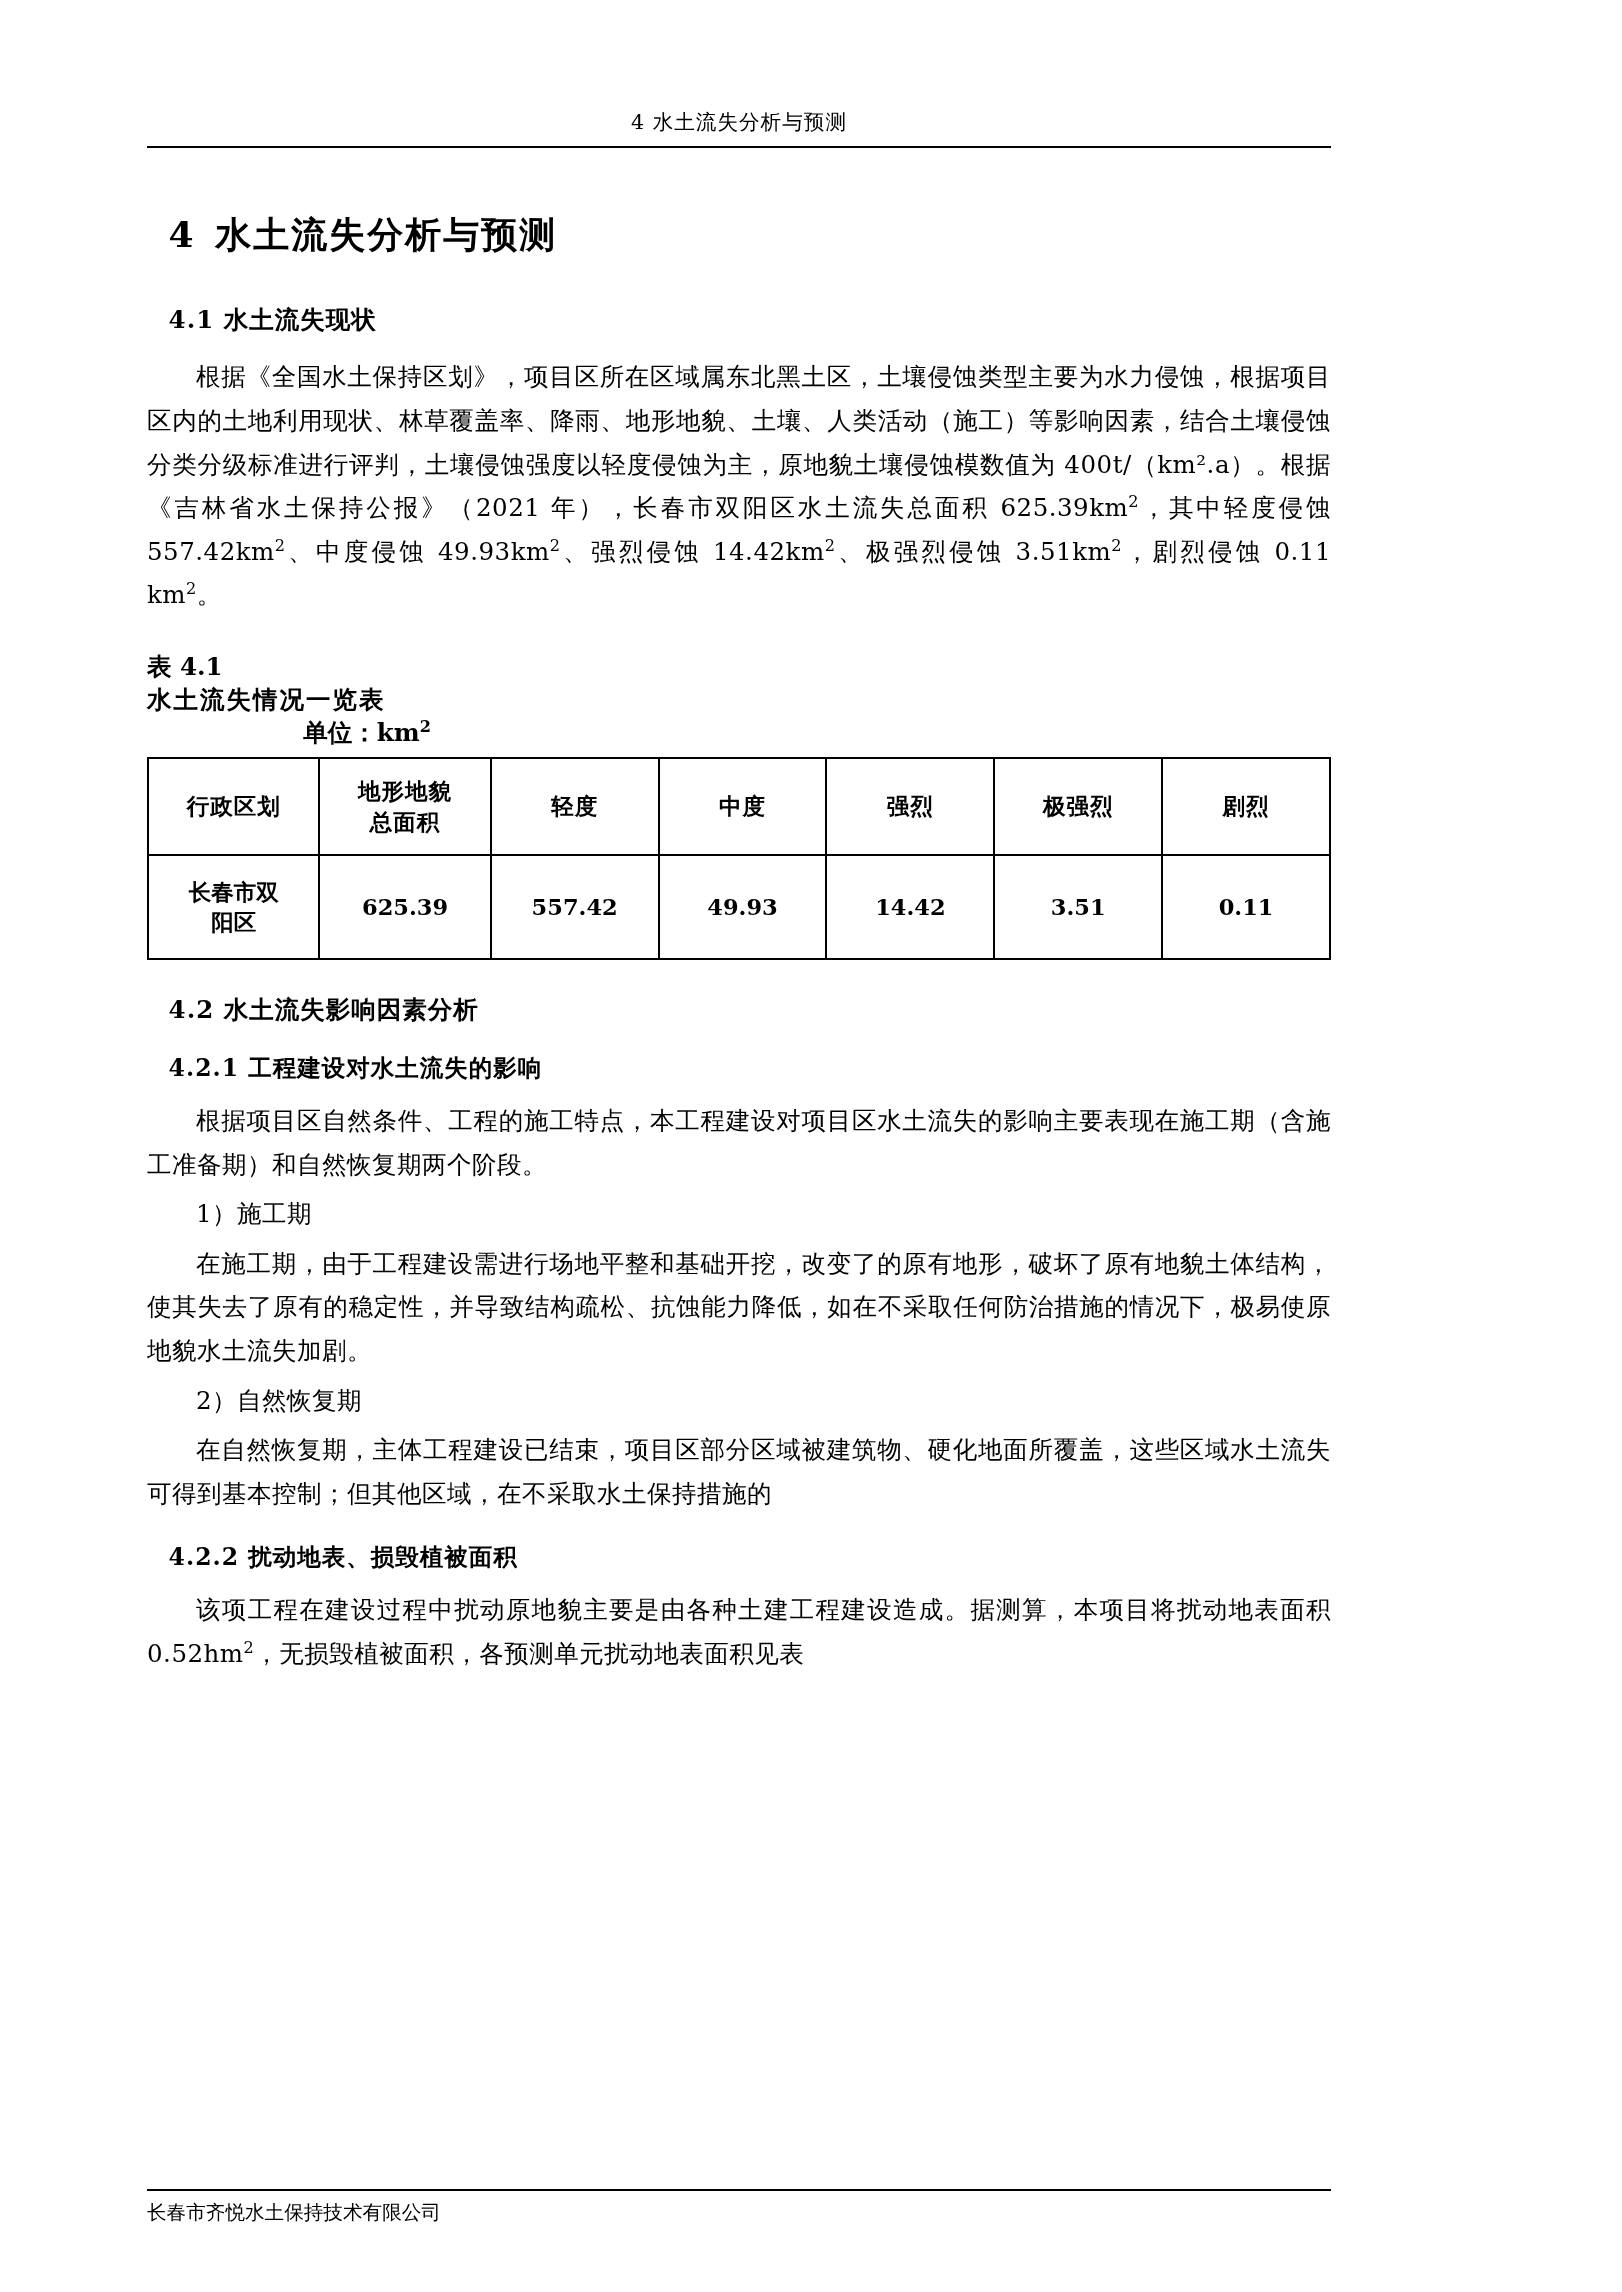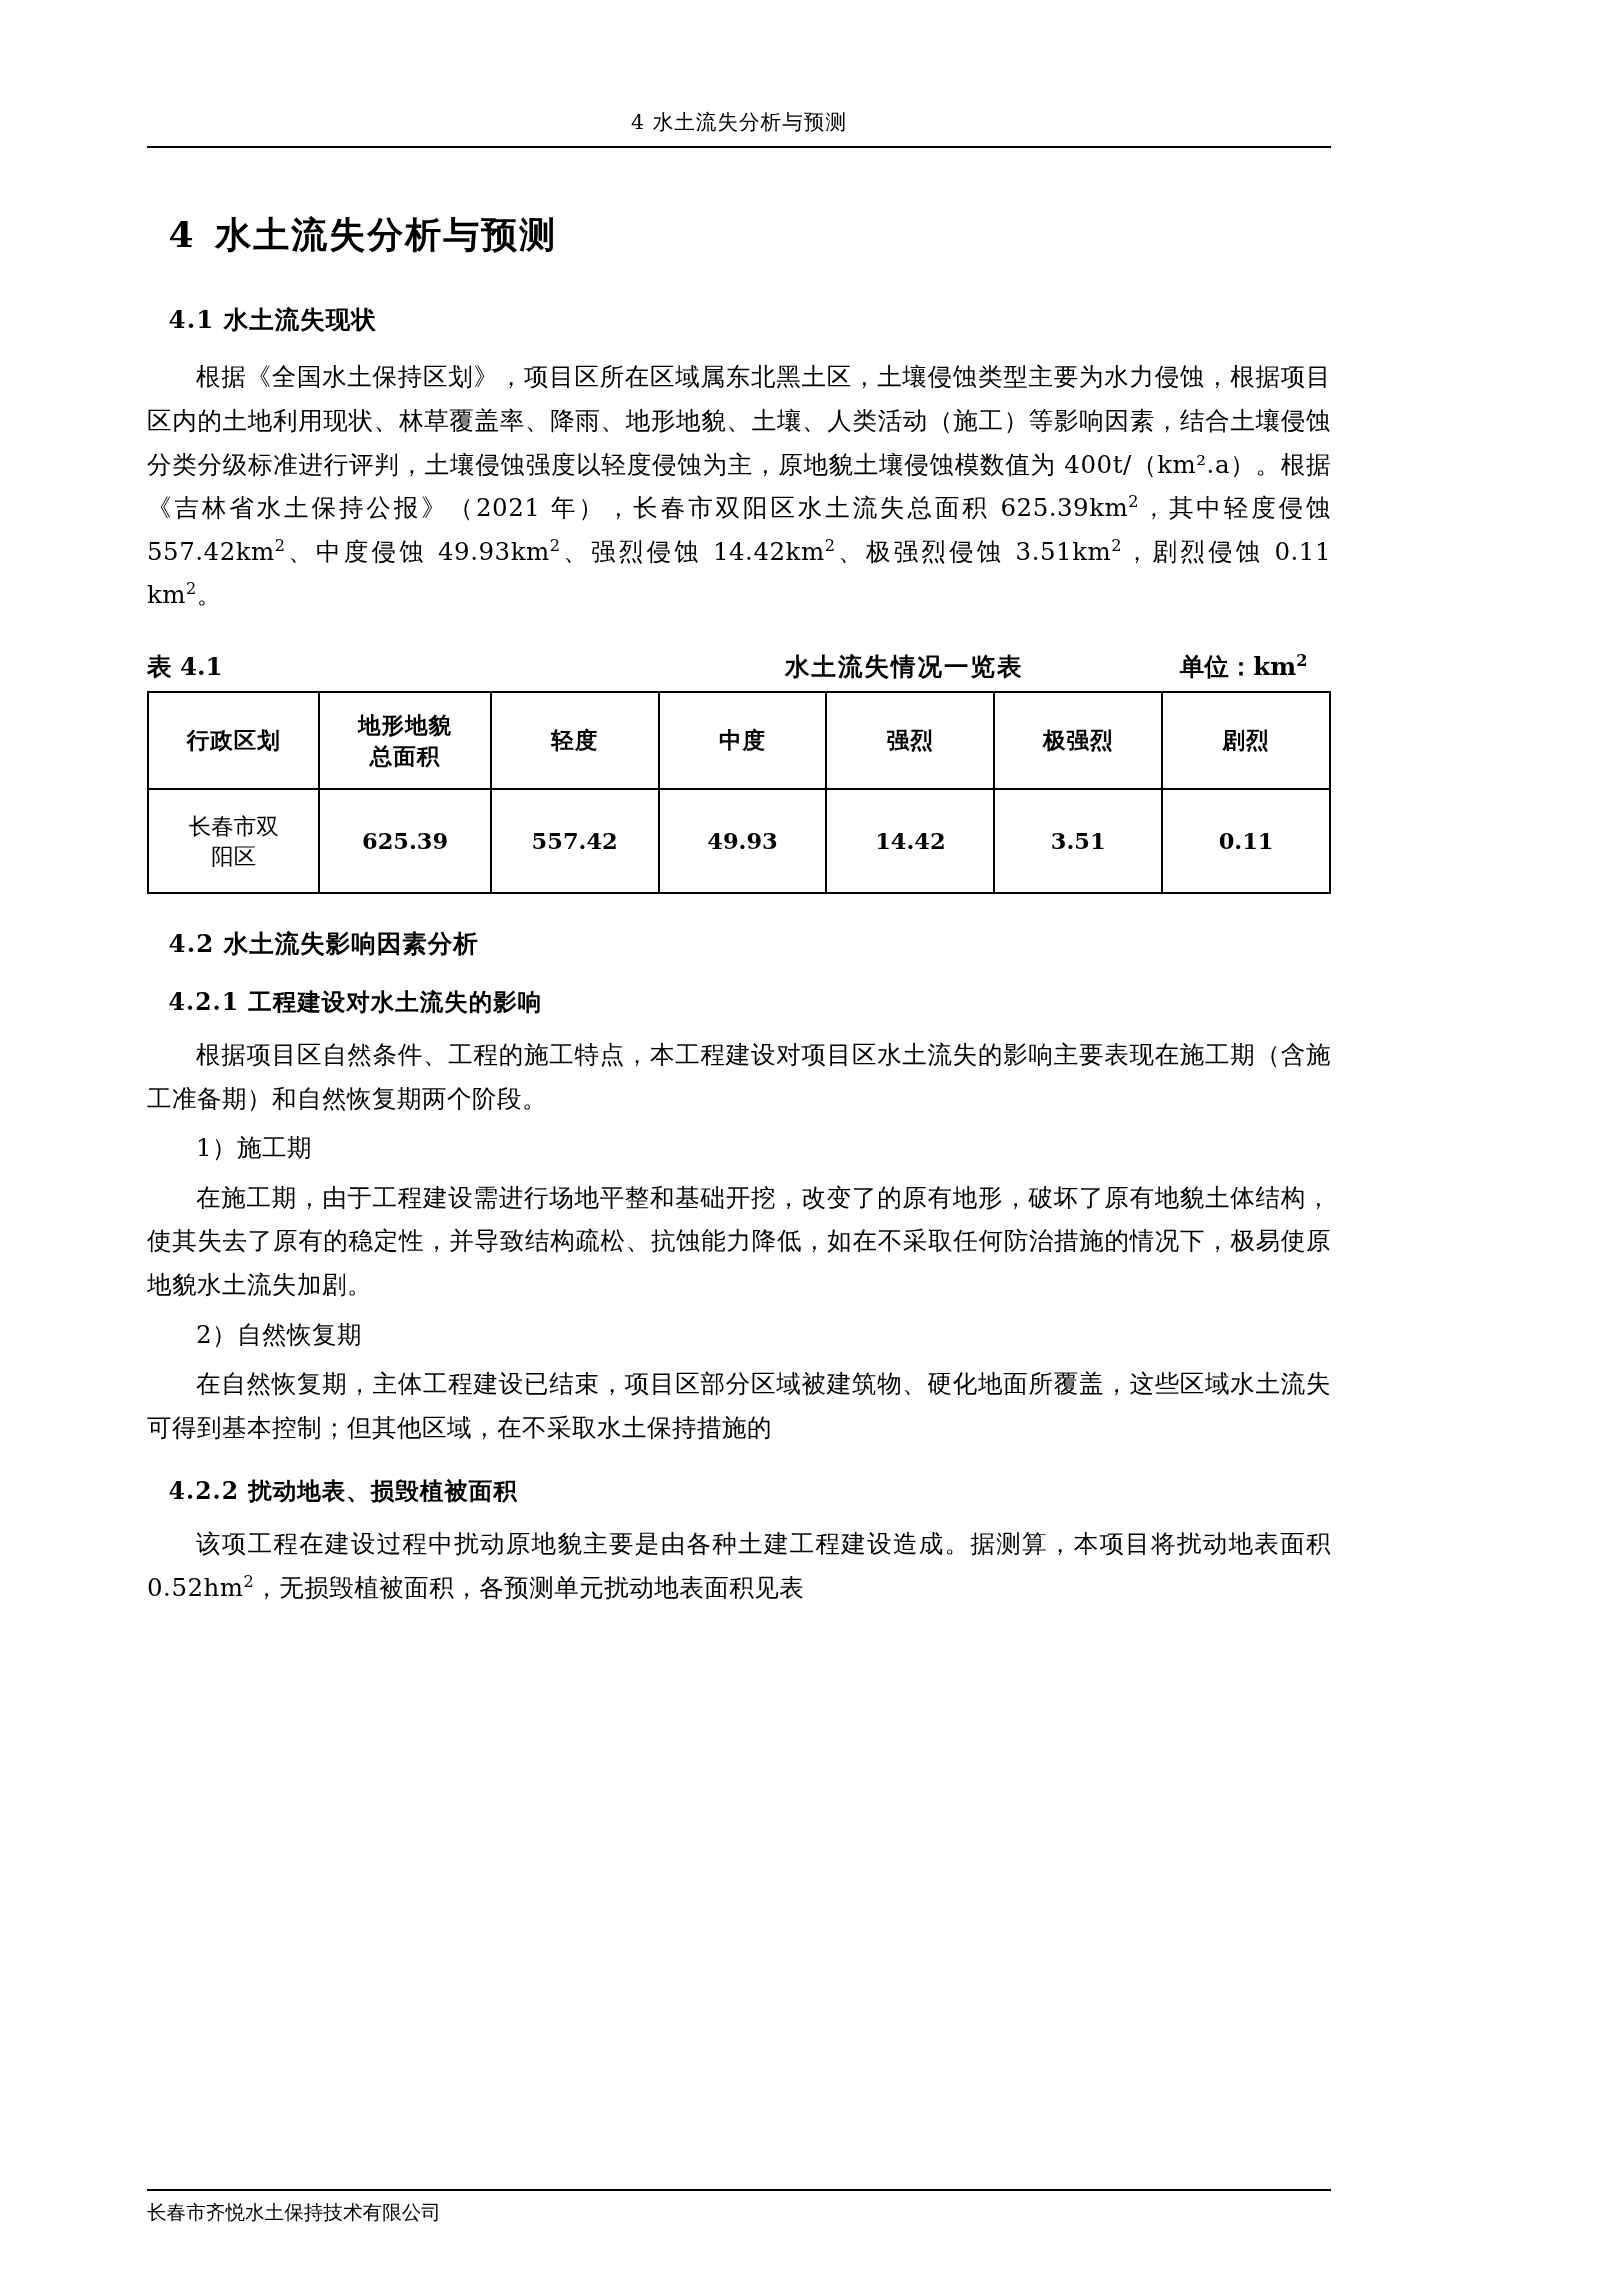--- a/index.html
+++ b/index.html
@@ -62,20 +62,21 @@
   sup {
     font-size: 0.66em;
     vertical-align: super;
   }
   .table-caption {
     display: flex;
     align-items: baseline;
     font-size: 24.5px;
     font-weight: bold;
     margin: 33px 0 7.8px 0;
+    flex-direction: column;
   }
   .table-caption .cap-left {
     width: 225px;
   }
   .table-caption .cap-mid {
     flex: 1;
     text-align: right;
     letter-spacing: 2px;
   }
   .table-caption .cap-right {
@@ -97,21 +98,21 @@
   table.data th {
     font-weight: bold;
     letter-spacing: 1px;
     height: 76px;
   }
   table.data td {
     height: 82px;
     font-weight: bold;
   }
   table.data td.region {
-    font-weight: normal;
+    font-weight: bold;
     line-height: 1.35;
     margin-left: 6px;
   }
   .spacer-after-table {
     height: 33px;
   }
   .footer {
     position: absolute;
     left: 147px;
     right: 147px;

